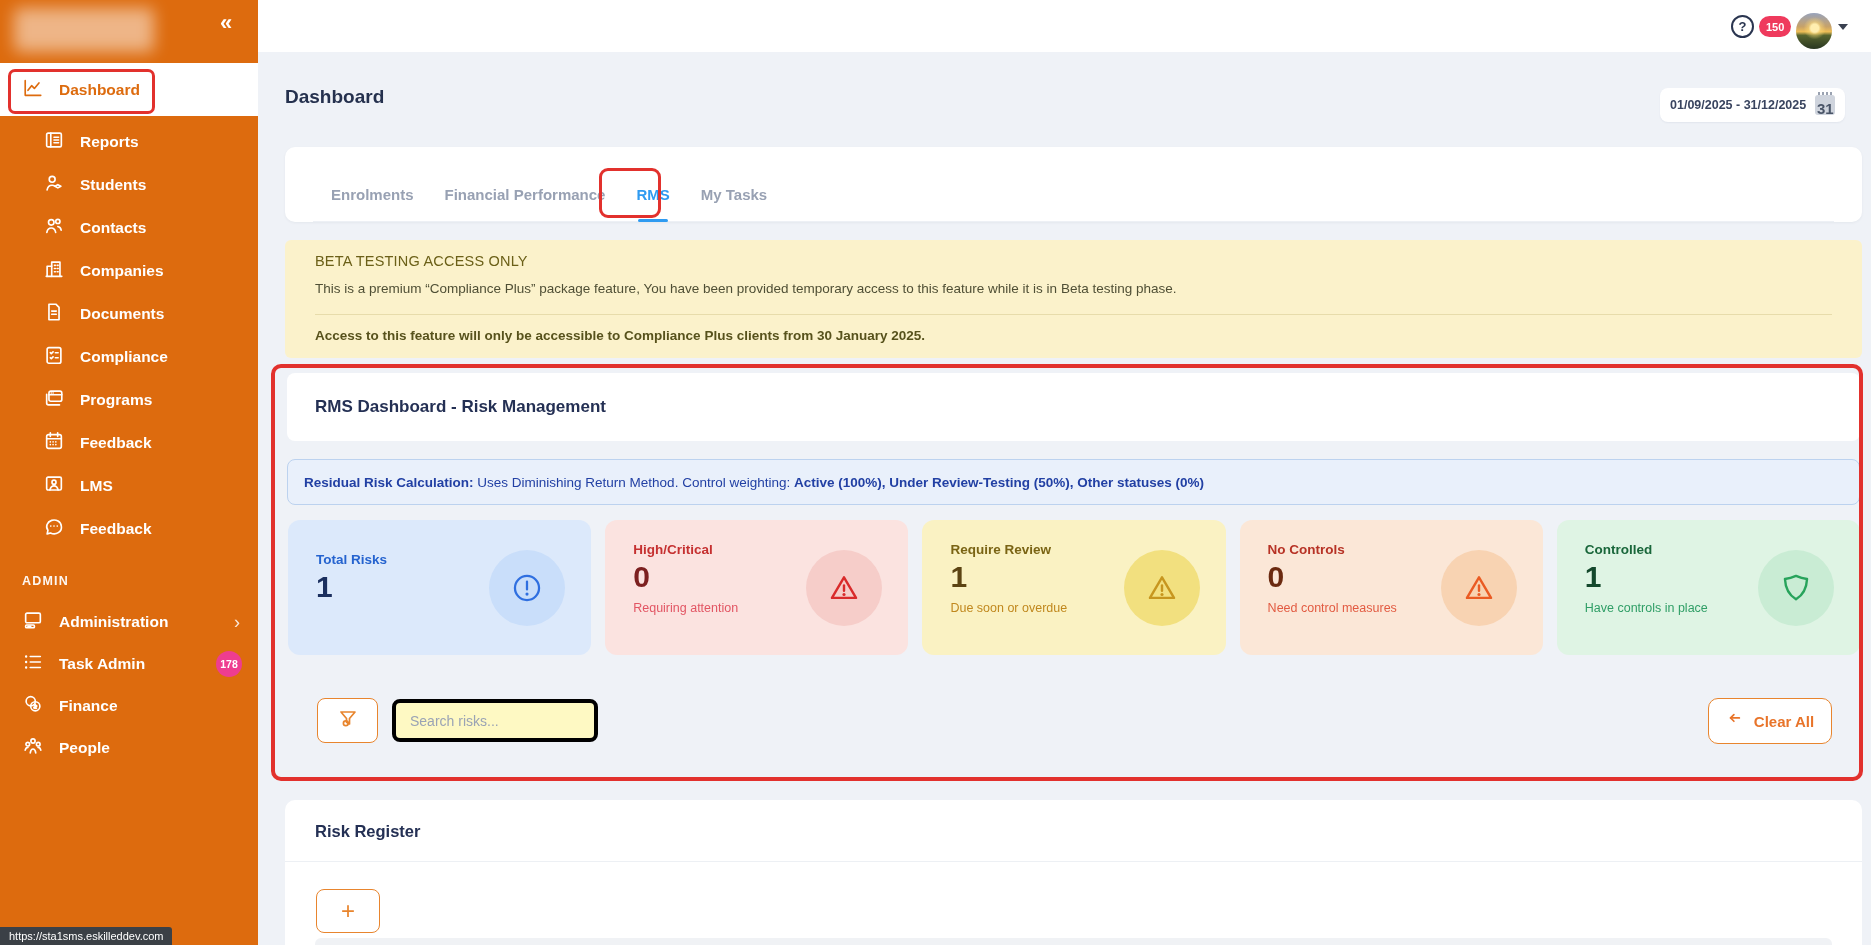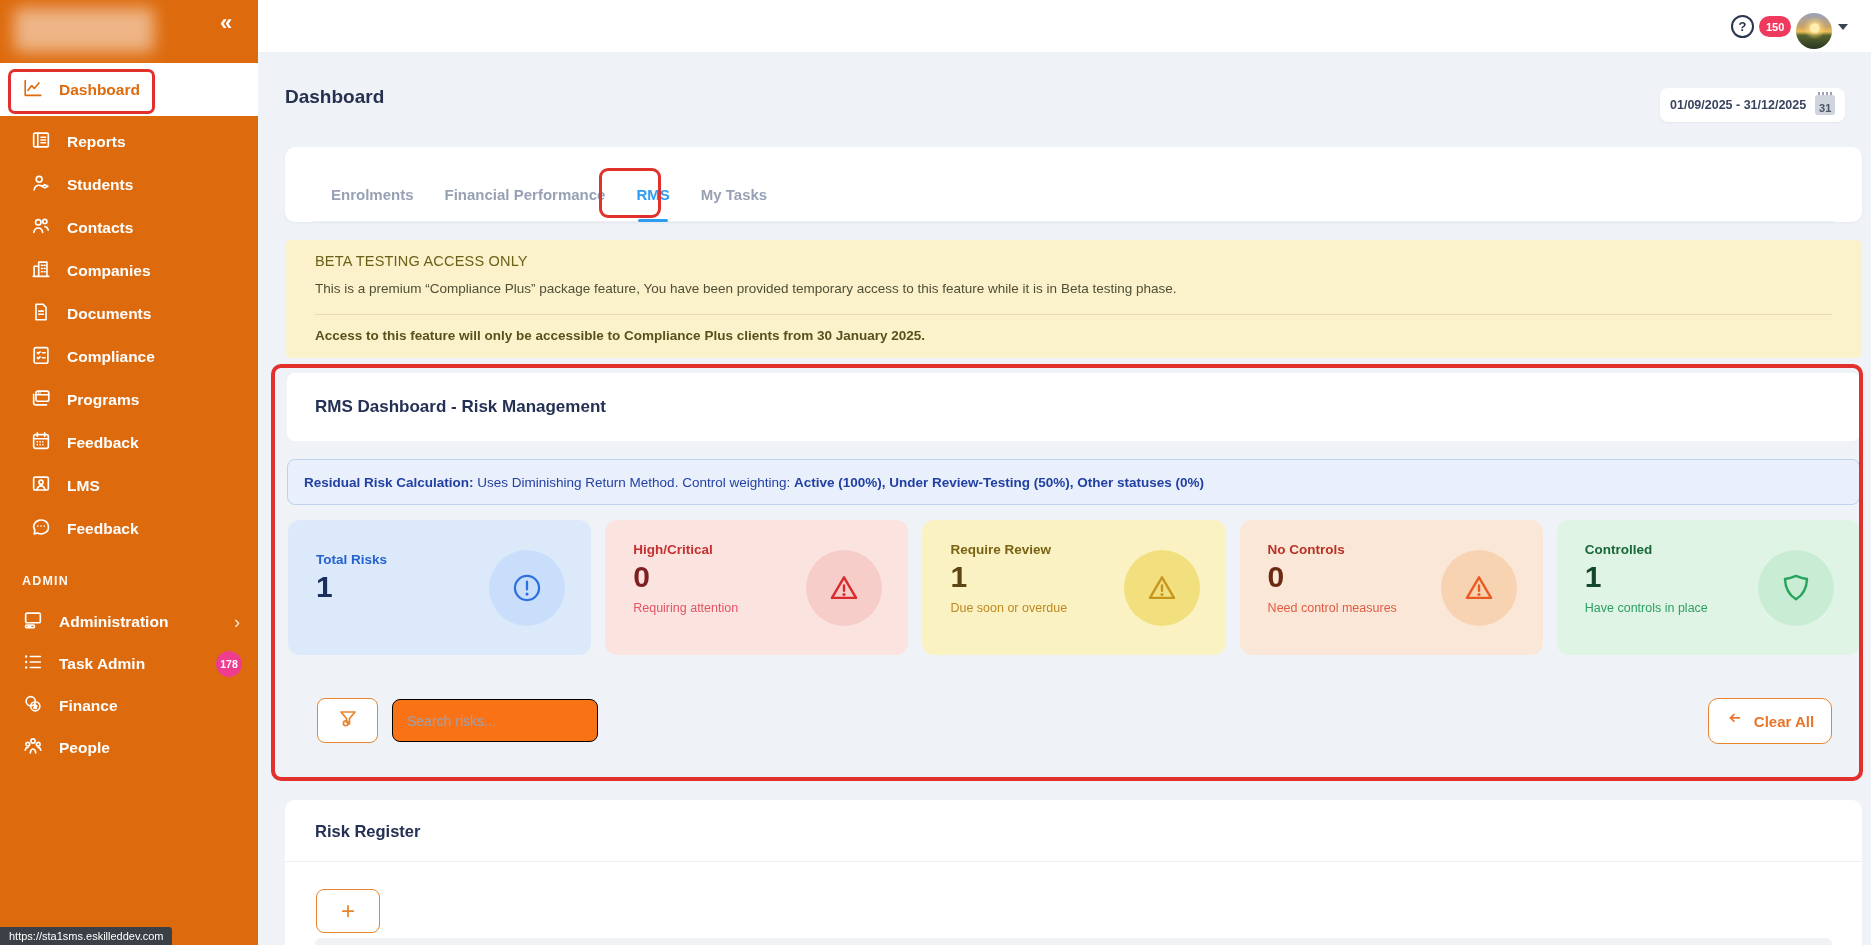--- a/index.html
+++ b/index.html
@@ -9,21 +9,21 @@
     font-family:"Liberation Sans", sans-serif;
     background:#EFF2F7; color:#25314e;
   }
 
   
   .sidebar { position:absolute; left:0; top:0; width:258px; height:945px; background:#DD6B0E; color:#fff; z-index:2; }
   .logo-blur { position:absolute; left:14px; top:8px; width:140px; height:44px; background:rgba(255,255,255,.5); filter:blur(8px); border-radius:5px; }
   .collapse-btn { position:absolute; left:220px; top:12px; font-size:22px; font-weight:700; color:#fff; cursor:pointer; line-height:1; }
   .nav-item { display:flex; align-items:center; gap:15px; padding-left:22px; height:43px; font-size:15.5px; font-weight:600; color:#fff; position:relative; cursor:pointer; }
   .nav-item svg { flex:0 0 auto; }
-  .nav-list { position:absolute; left:8px; top:120px; width:248px; }
+  .nav-list { position:absolute; left:0; top:120px; width:248px;padding-left:21px; }
   .active-row { position:absolute; left:0; top:63px; width:258px; height:53px; background:#fff; color:#DD6B0E; display:flex; align-items:center; gap:15px; padding-left:22px; font-size:15.5px; font-weight:700; cursor:pointer; }
   .admin-header { position:absolute; left:22px; top:574px; font-size:12.5px; font-weight:700; letter-spacing:1.2px; color:rgba(255,255,255,.95); }
   .admin-list { position:absolute; left:0; top:601px; width:258px; }
   .admin-list .nav-item { height:42px; }
   .chevron-right { position:absolute; right:18px; font-size:18px; color:rgba(255,255,255,.85); font-weight:400; }
   .badge-pill { position:absolute; right:16px; min-width:26px; height:26px; border-radius:13px; background:#EE3D8F; color:#fff; font-size:10.5px; font-weight:700; display:flex; align-items:center; justify-content:center; padding:0 4px; }
 
   
   .anno { position:absolute; border:3px solid #E2312D; border-radius:7px; z-index:30; pointer-events:none; }
   .anno-dashboard { left:8px; top:69px; width:147px; height:45px; }
@@ -37,21 +37,21 @@
   .avatar { position:absolute; left:1796px; top:13px; width:36px; height:36px; border-radius:50%; cursor:pointer; overflow:hidden;
     background:
       radial-gradient(circle at 52% 42%, #ffeeb0 0 14%, rgba(255,220,120,.55) 22%, rgba(255,200,90,0) 40%),
       linear-gradient(180deg,#98a3bc 0%, #c7a269 38%, #edbd55 52%, #57652f 62%, #293621 100%);
   }
   .avatar-caret { position:absolute; left:1838px; top:24px; width:0; height:0; border-left:5px solid transparent; border-right:5px solid transparent; border-top:6px solid #3a4150; cursor:pointer; }
 
   
   .page-title { position:absolute; left:285px; top:86px; font-size:19px; font-weight:700; color:#25314e; }
   .date-pill { position:absolute; left:1660px; top:88px; height:34px; padding:0 10px; background:#fff; border-radius:8px; display:flex; align-items:center; gap:9px; font-size:12.5px; font-weight:600; color:#39445f; box-shadow:0 1px 2px rgba(25,39,77,.06); cursor:pointer; }
-  .cal-icon { width:20px; height:20px; background:#cfd4dd; border-radius:3px; position:relative; display:flex; align-items:flex-end; justify-content:center; font-size:11px; font-weight:700; color:#4a5568; line-height:13px; }
+  .cal-icon { width:20px; height:20px; background:#cfd4dd; border-radius:3px; position:relative; display:flex; align-items:flex-end; justify-content:center; font-size:15px; font-weight:700; color:#4a5568; line-height:13px; }
   .cal-icon::before { content:""; position:absolute; top:-3px; left:3px; width:14px; height:3px;
     background:repeating-linear-gradient(90deg,#9aa2b1 0 2px, transparent 2px 4px); }
 
   
   .tabs-card { position:absolute; left:285px; top:147px; width:1577px; height:75px; background:#fff; border-radius:10px; box-shadow:0 1px 3px rgba(20,30,60,.05); }
   .tabs { position:absolute; left:28px; right:28px; bottom:0; height:54px; display:flex; align-items:center; gap:27px; border-bottom:1px solid #edf0f5; padding-left:16px; }
   .tab { font-size:15px; font-weight:600; color:#98a1b3; position:relative; height:100%; display:flex; align-items:center; cursor:pointer; padding:0 2px; }
   .tab.active { color:#2F9BF1; }
   .tab.active::after { content:""; position:absolute; left:4px; right:4px; bottom:-1px; height:3px; border-radius:2px; background:#2F9BF1; }
 
@@ -75,21 +75,21 @@
   .stat-sub { font-size:12.5px; margin-top:8px; }
   .stat-icon { position:absolute; right:26px; top:50%; transform:translateY(-50%); width:76px; height:76px; border-radius:50%; display:flex; align-items:center; justify-content:center; }
   .c-blue  { background:#DCE9FB; } .c-blue .stat-label{color:#2563CF;} .c-blue .stat-value{color:#1B2F5E;} .c-blue .stat-icon{background:#C9DEFA; color:#2F6FE0;}
   .c-blue .stat-text{ margin-top:10px; }
   .c-red   { background:#FBE3E0; } .c-red .stat-label{color:#C53030;} .c-red .stat-value{color:#7C2020;} .c-red .stat-sub{color:#E25563;} .c-red .stat-icon{background:#F6CDC9; color:#D92B2B;}
   .c-yellow{ background:#FAF2C3; } .c-yellow .stat-label{color:#7A6414;} .c-yellow .stat-value{color:#5C4413;} .c-yellow .stat-sub{color:#C0881E;} .c-yellow .stat-icon{background:#F2E07F; color:#C7961F;}
   .c-orange{ background:#FBE7D7; } .c-orange .stat-label{color:#B73225;} .c-orange .stat-value{color:#6B2A10;} .c-orange .stat-sub{color:#E25B42;} .c-orange .stat-icon{background:#F8D3B2; color:#EA5B23;}
   .c-green { background:#DFF4E4; } .c-green .stat-label{color:#19663A;} .c-green .stat-value{color:#14482C;} .c-green .stat-sub{color:#2F9E66;} .c-green .stat-icon{background:#C9ECD4; color:#27A35B;}
 
   .filter-btn { position:absolute; left:317px; top:698px; width:61px; height:45px; background:#fff; border:1.5px solid #E8852E; border-radius:8px; color:#E8852E; display:flex; align-items:center; justify-content:center; cursor:pointer; }
-  .search-input { position:absolute; left:392px; top:699px; width:206px; height:43px; background:#f97316; border:1px solid #000000; border-radius:8px; padding:0 14px; font-size:14px; font-family:"Liberation Sans",sans-serif; color:#333; outline:none; }
+  .search-input { position:absolute; left:392px; top:699px; width:206px; height:43px; background:#fef9c3; border:4px solid #000000; border-radius:8px; padding:0 14px; font-size:14px; font-family:"Liberation Sans",sans-serif; color:#333; outline:none; }
   .search-input::placeholder { color:#9aa3b5; }
   .clear-btn { position:absolute; left:1708px; top:698px; width:124px; height:46px; background:#fff; border:1.5px solid #E8852E; border-radius:10px; color:#E8742A; font-size:15px; font-weight:700; display:flex; align-items:center; justify-content:center; gap:8px; cursor:pointer; }
 
   
   .register-card { position:absolute; left:285px; top:800px; width:1577px; height:145px; background:#fff; border-radius:10px 10px 0 0; }
   .register-title { position:absolute; left:30px; top:22px; font-size:16.5px; font-weight:600; color:#243054; }
   .register-divider { position:absolute; left:0; right:0; top:61px; border-top:1px solid #edf0f4; }
   .plus-btn { position:absolute; left:31px; top:89px; width:64px; height:44px; background:#fff; border:1.5px solid #E8852E; border-radius:8px; color:#E8852E; font-size:24px; font-weight:400; display:flex; align-items:center; justify-content:center; cursor:pointer; }
   .table-strip { position:absolute; left:30px; right:30px; top:138px; height:7px; background:#f0f2f5; border-radius:6px 6px 0 0; }
 

